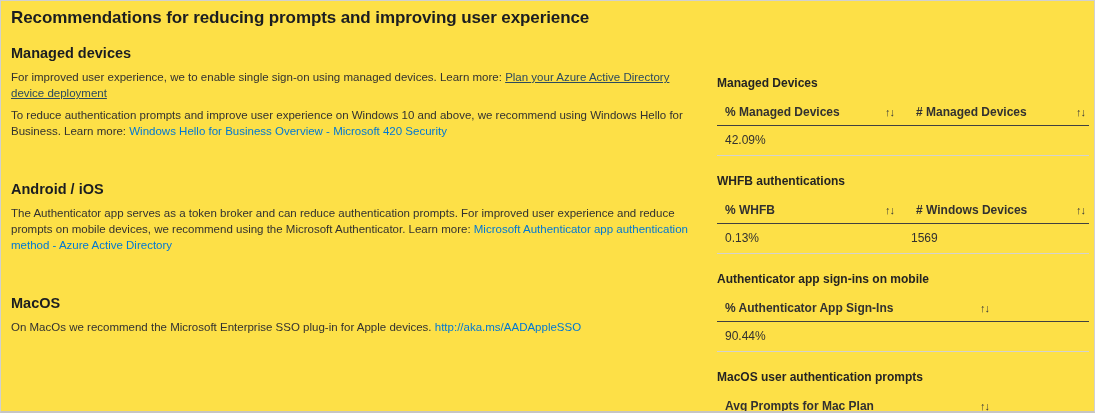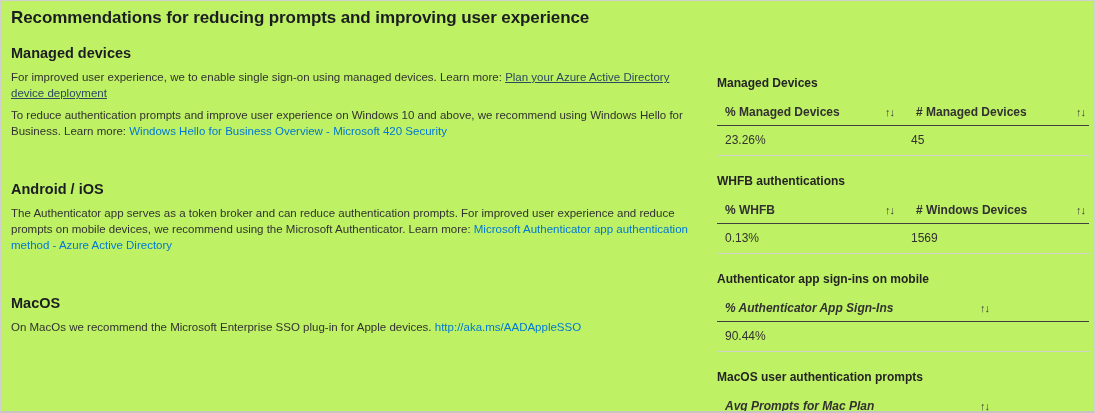--- a/index.html
+++ b/index.html
@@ -5,21 +5,21 @@
   * { margin: 0; padding: 0; box-sizing: border-box; }
   html, body { background: #fff; }
   body {
     font-family: "Liberation Sans", "DejaVu Sans", sans-serif;
     color: #323130;
   }
   .page {
     position: relative;
     width: 1095px;
     height: 413px;
-    background: #bef264;
+    background: #fde047;
     border: 1px solid #d1d0cf;
     border-bottom: 2px solid #c6c5c4;
     overflow: hidden;
   }
   .page-inner { padding: 6px 0 0 10px; }
   h1.page-title {
     font-size: 17px;
     line-height: 22px;
     font-weight: 700;
     color: #1b1d21;
@@ -77,21 +77,21 @@
     align-items: center;
     padding-left: 8px;
     padding-right: 14px;
     font-size: 12px;
     line-height: 14px;
     font-weight: 600;
     color: #323130;
     cursor: pointer;
   }
   .th:last-child { padding-right: 4px; gap: 44px; }
-  .panel.single .th { flex: 0 0 272px; padding-right: 0; font-style: italic; }
+  .panel.single .th { flex: 0 0 272px; padding-right: 0; }
   .sort-icon {
     font-size: 11px;
     letter-spacing: -1px;
     color: #3b3a39;
     font-weight: 400;
   }
   .trow {
     display: flex;
     padding: 7px 0 8px;
     border-bottom: 1px solid #d4d2d0;
@@ -144,22 +144,21 @@
             <div class="th">
               <span class="th-label">% Managed Devices</span>
               <span class="sort-icon">↑↓</span>
             </div>
             <div class="th">
               <span class="th-label"># Managed Devices</span>
               <span class="sort-icon">↑↓</span>
             </div>
           </div>
           <div class="trow">
-            <div class="td">23.26%</div>
-            <div class="td">45</div>
+            <div class="td">42.09%</div>
           </div>
         </div>
 
         <div class="panel">
           <div class="panel-title">WHFB authentications</div>
           <div class="thead">
             <div class="th">
               <span class="th-label">% WHFB</span>
               <span class="sort-icon">↑↓</span>
             </div>

